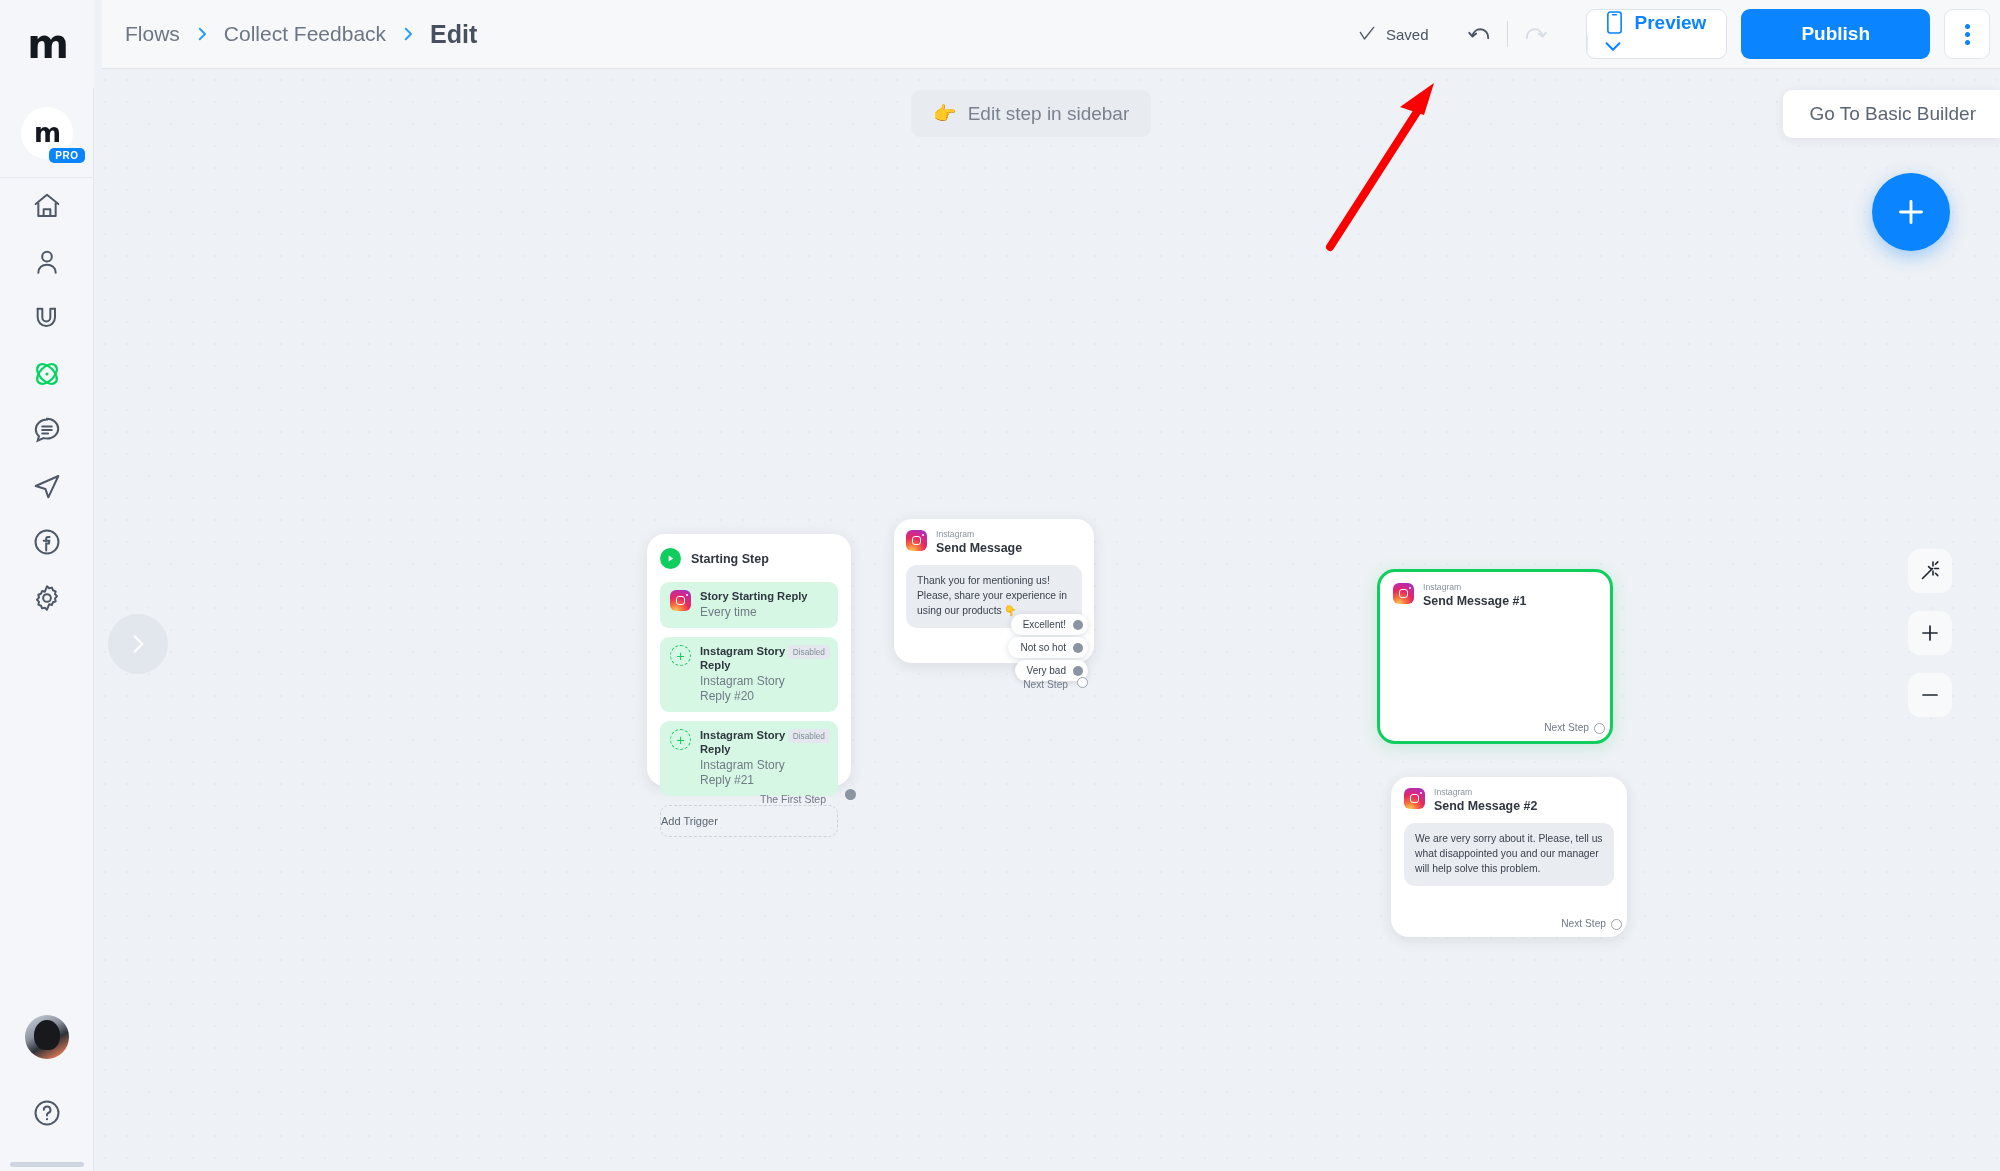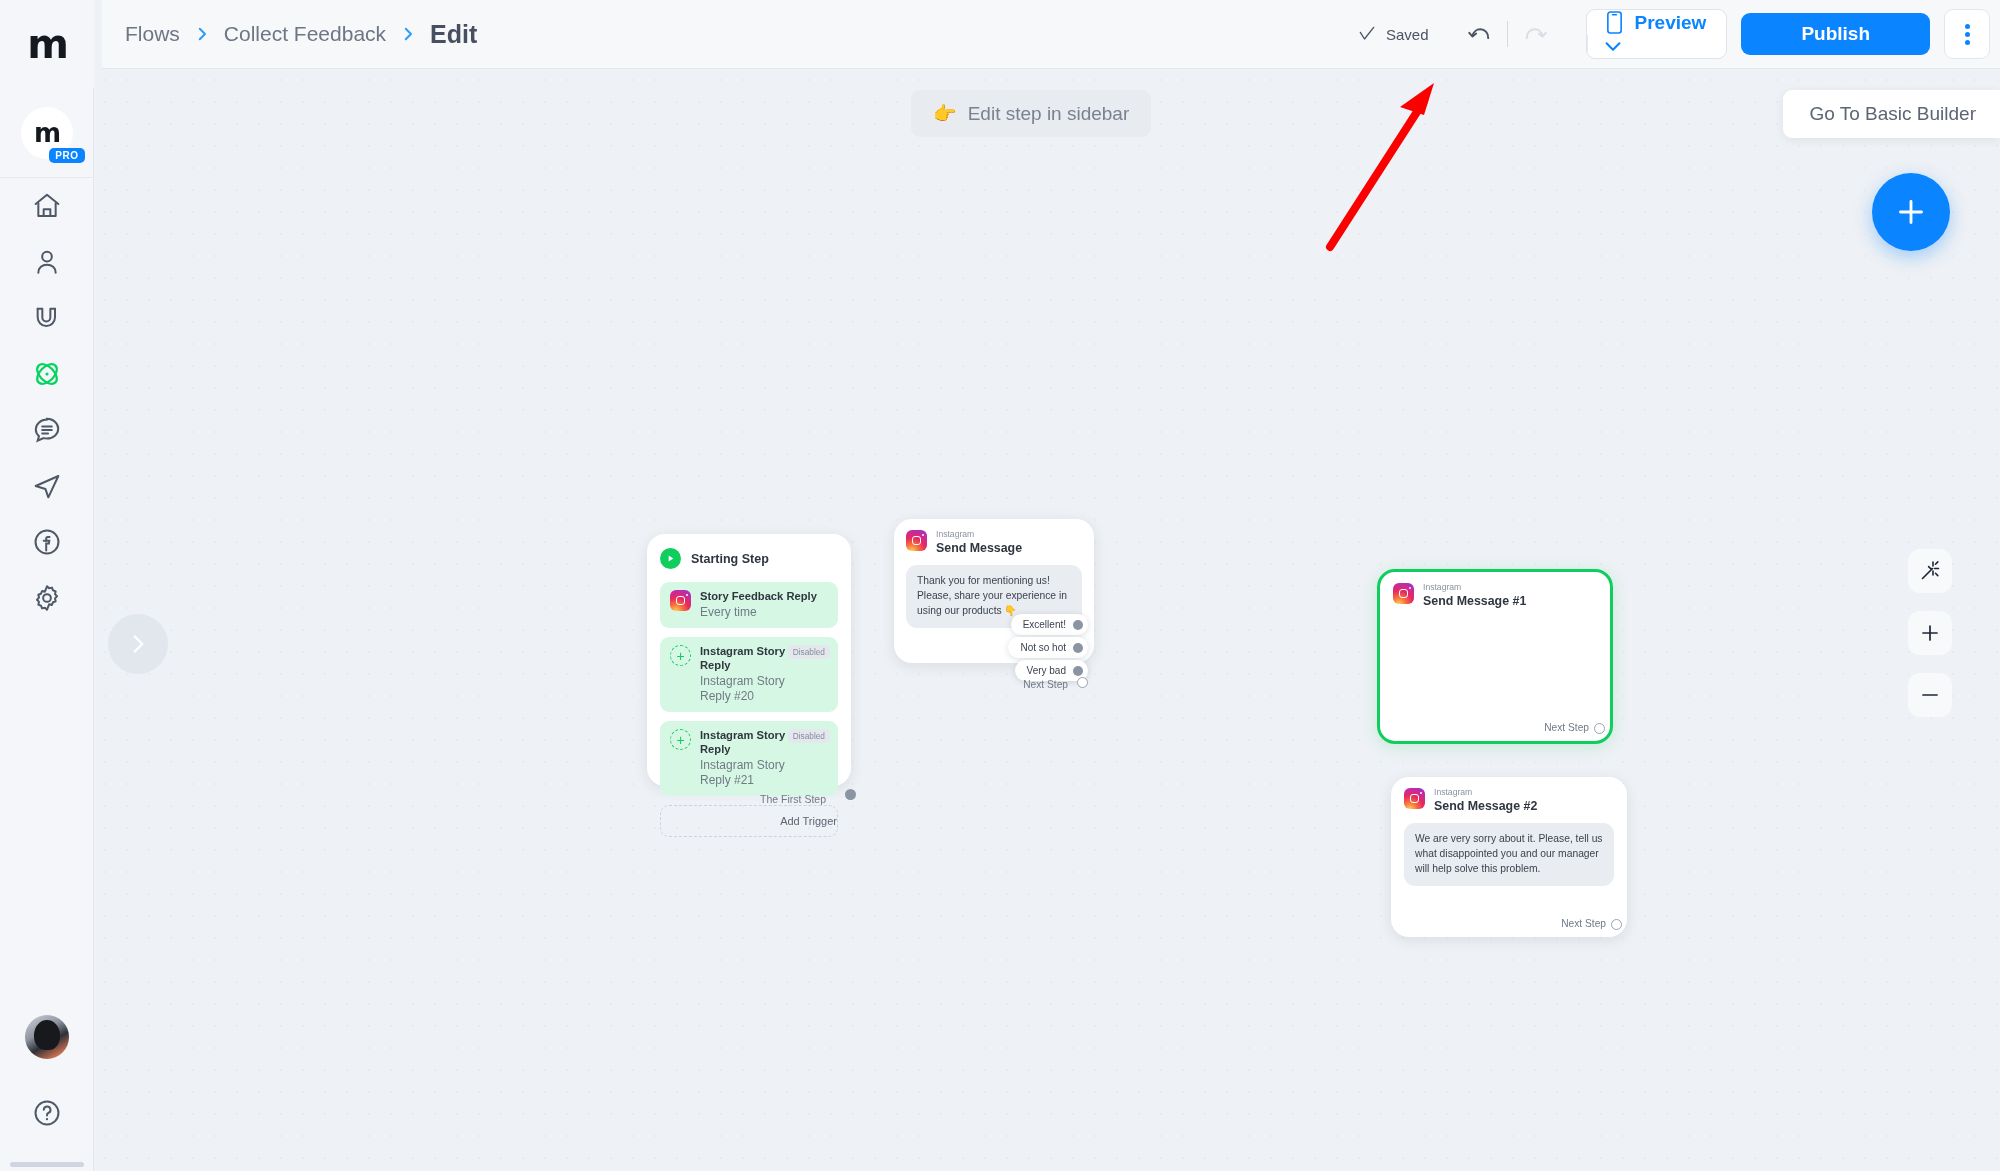--- a/index.html
+++ b/index.html
@@ -114,21 +114,21 @@
     color: #0a84ff; font-size: 19px; font-weight: 600;
     cursor: pointer;
   }
   #preview-caret {
     width: 52px;
     border-left: 1px solid #e6eaf0;
     display: flex; align-items: center; justify-content: center;
     cursor: pointer;
   }
   #publish-btn {
-    margin-left: 14px; height: 42px;
+    margin-left: 14px; height: 50px;
     background: #0a84ff; color: #fff;
     font-size: 19px; font-weight: 600;
     border: none; border-radius: 9px;
     padding: 0 60px; cursor: pointer;
     font-family: "Liberation Sans", sans-serif;
   }
   #kebab-btn {
     margin-left: 14px; width: 46px; height: 50px;
     border: 1px solid #e3e7ed; border-radius: 9px; background: #fff;
     display: flex; flex-direction: column; align-items: center; justify-content: center;
@@ -240,21 +240,21 @@
   .ig-icon .ring { width: 9px; height: 9px; border: 1.6px solid #fff; border-radius: 3px; position: relative; }
   .ig-icon .ring::after { content:""; position:absolute; right:-3.6px; top:-3.4px; width:2px;height:2px;border-radius:50%;background:#fff; }
   .plus-circle {
     width: 21px; height: 21px; border-radius: 50%;
     border: 1.6px dashed #0fce5e; flex: 0 0 auto;
     display: flex; align-items: center; justify-content: center;
     color: #0fce5e; font-size: 14px; line-height: 1;
   }
   #add-trigger {
     border: 1.4px dashed #ccd3dc; border-radius: 9px;
-    text-align: right; font-size: 11px; color: #5c6673;
+    text-align: left; font-size: 11px; color: #5c6673;
     padding: 9px 0; margin-top: 3px; cursor: pointer;
   }
   #first-step-lbl {
     position: absolute; right: 25px; bottom: -19px;
     font-size: 10.5px; color: #707a87;
   }
   .port-dot {
     position: absolute; width: 11px; height: 11px; border-radius: 50%;
     background: #8a94a3;
   }
@@ -534,21 +534,21 @@
           </svg>
       </span>
       <span class="lbl">Starting Step</span>
     </div>
 
     <div class="trigger-card">
       <span class="ig-icon">
           <span class="ring"></span>
         </span>
       <span class="tc-texts">
-        <span class="tc-title" style="display:block">Story Feedback Reply</span>
+        <span class="tc-title" style="display:block">Story Starting Reply</span>
         <span class="tc-sub" style="display:block">Every time</span>
       </span>
     </div>
 
     <div class="trigger-card">
       <span class="plus-circle">+</span>
       <span class="tc-texts">
         <span class="tc-title" style="display:block;max-width:96px">Instagram Story Reply</span>
         <span class="tc-sub" style="display:block;max-width:112px">Instagram Story Reply #20</span>
       </span>

